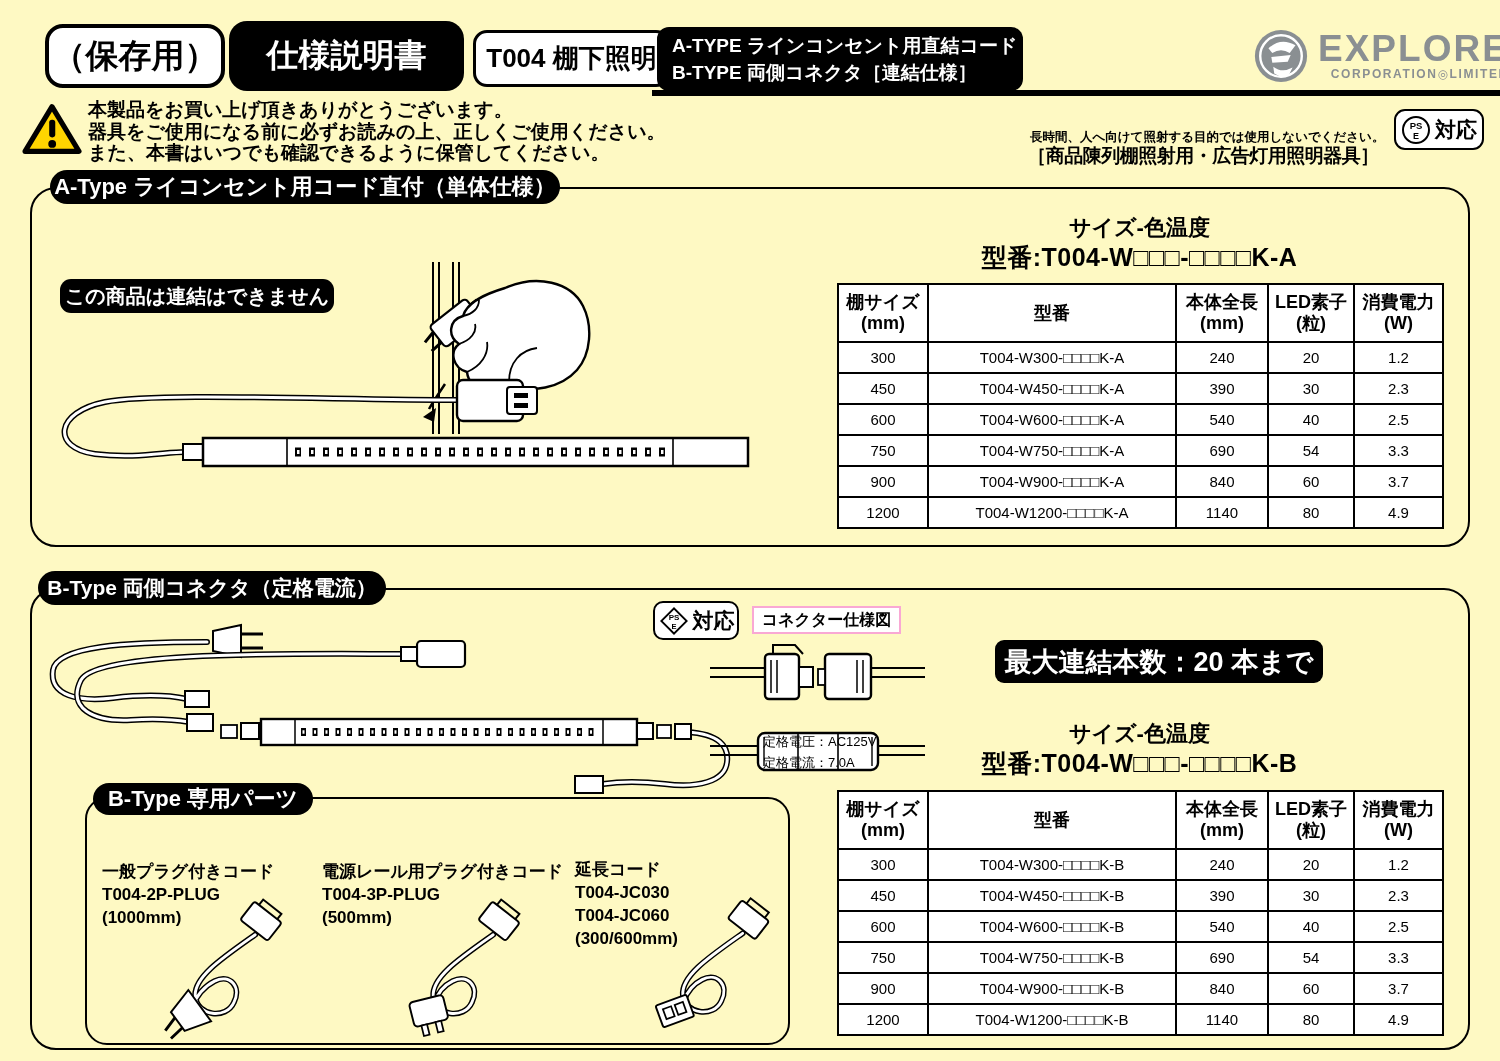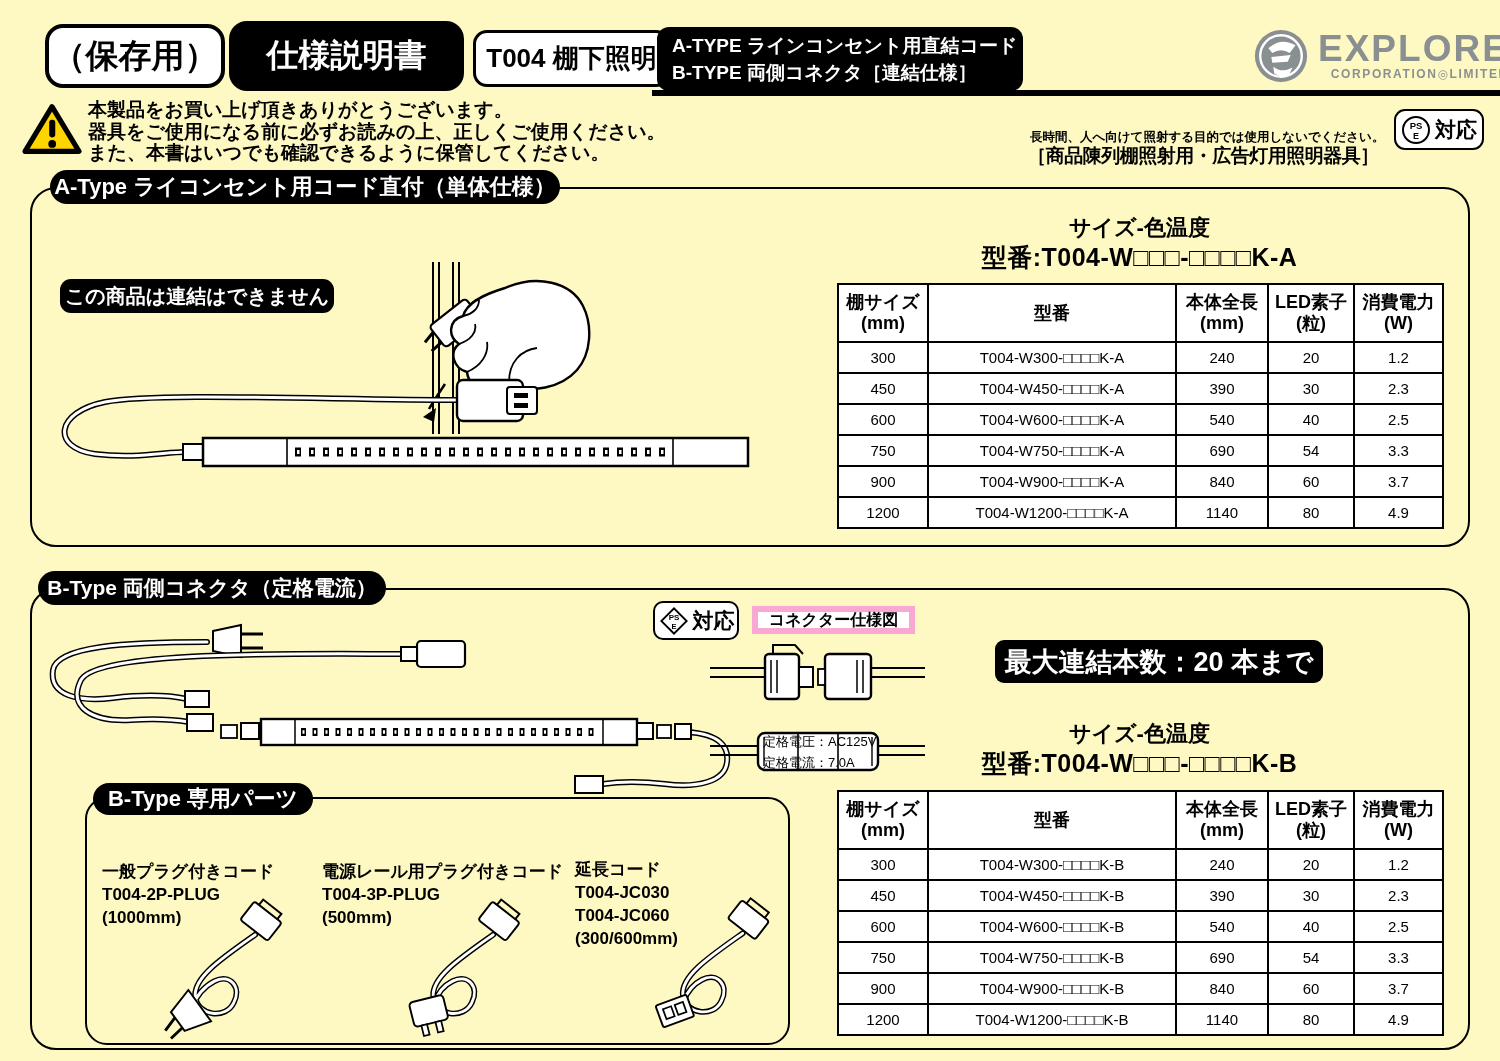--- a/index.html
+++ b/index.html
@@ -256,21 +256,21 @@
     <span>
       <svg width="32" height="32" viewBox="0 0 34 34">
         <rect x="7.5" y="7.5" width="19" height="19" fill="none" stroke="#000" stroke-width="2" transform="rotate(45 17 17)"></rect>
         <text x="17" y="15.5" font-size="8.5" font-weight="bold" text-anchor="middle" fill="#000">PS</text>
         <text x="17" y="25" font-size="8" font-weight="bold" text-anchor="middle" fill="#000">E</text>
       </svg>
     </span>
     <span style="font-size:21px; font-weight:bold;">対応</span>
   </div>
 
-  <div class="abs ctr" style="left:752px; top:606px; width:163px; height:28px; border:6px solid #f9a8d4; font-size:16px; font-weight:bold; background:#fff; z-index:3;">コネクター仕様図</div>
+  <div class="abs ctr" style="left:752px; top:606px; width:149px; height:28px; border:2px solid #f9a8d4; font-size:16px; font-weight:bold; background:#fff; z-index:3;">コネクター仕様図</div>
 
   <span class="abs" style="left:705px; top:638px; z-index:2;">
     <svg width="225" height="148" viewBox="0 0 225 148">
       <path class="ln" d="M5 30 h55 M5 39 h55" stroke-width="2"></path>
       <rect x="60" y="16" width="34" height="45" rx="4" fill="#fff" stroke="#000" stroke-width="2.4"></rect>
       <path class="ln" d="M68 16 v-9 h22 l8 9" stroke-width="2"></path>
       <path class="ln" d="M66 22 v33 M72 22 v33" stroke-width="1.5"></path>
       <rect x="94" y="29" width="14" height="20" fill="#fff" stroke="#000" stroke-width="2"></rect>
       <rect x="120" y="16" width="46" height="45" rx="4" fill="#fff" stroke="#000" stroke-width="2.4"></rect>
       <path class="ln" d="M152 22 v33 M158 22 v33" stroke-width="1.5"></path>

